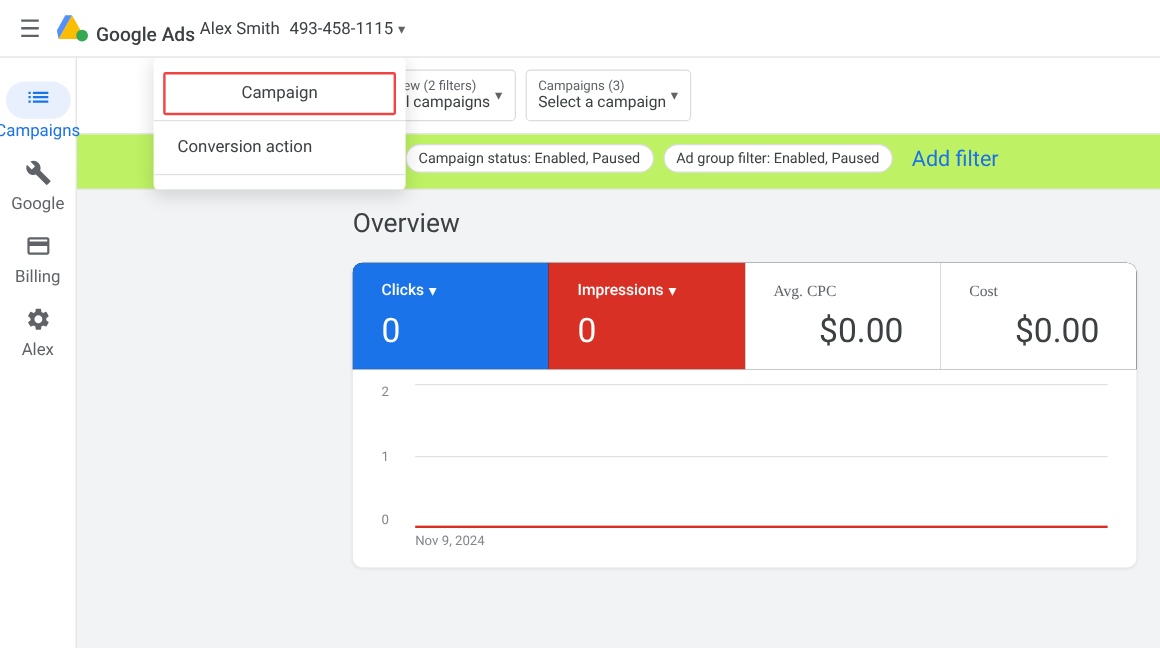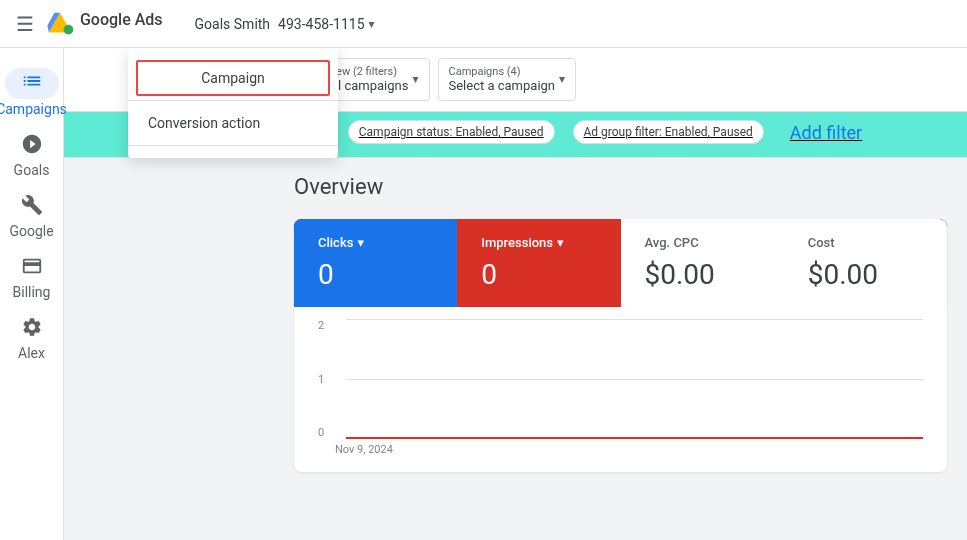--- a/index.html
+++ b/index.html
@@ -25,23 +25,23 @@
       z-index: 100;
     }
     .nav-menu-icon {
       font-size: 20px;
       color: #5f6368;
       cursor: pointer;
       margin-right: 12px;
     }
     .google-ads-logo {
       display: flex;
-      align-items: flex-start;
+      align-items: flex-end;
       gap: 6px;
-      margin-right: 28px;
+      margin-right: 0;
     }
     .logo-triangle {
       width: 28px;
       height: 28px;
     }
     .google-ads-text {
       font-size: 16px;
       color: #3c4043;
       font-weight: 500;
     }
@@ -250,27 +250,28 @@
       gap: 4px;
       font-size: 13px;
       font-weight: 500;
       margin-bottom: 8px;
     }
     .metric-header.white {
       color: #fff;
     }
     .metric-header.dark {
       color: #5f6368;
+      font-family: Liberation Serif, serif;
     }
     .metric-value {
       font-size: 28px;
       font-weight: 400;
     }
     .metric-value.white { color: #fff; }
-    .metric-value.dark { color: #3c4043; }
+    .metric-value.dark { color: #3c4043; margin-left: 38px; }
 
     
     .chart-area {
       margin: 0 20px;
       background: #fff;
       border-radius: 0 0 8px 8px;
       padding: 12px 24px 16px;
       box-shadow: 0 1px 3px rgba(0,0,0,0.08);
     }
     .chart-grid {
@@ -287,38 +288,38 @@
       position: absolute;
       left: 28px;
       right: 0;
       height: 1px;
       background: #e0e0e0;
     }
     .chart-x-label {
       font-size: 11px;
       color: #80868b;
       margin-top: 4px;
-      margin-left: 17px;
+      margin-left: 28px;
     }
   </style>
 </head>
 <body>
 
 <div class="top-nav">
   <span class="nav-menu-icon">☰</span>
   <div class="google-ads-logo">
     <svg class="logo-triangle" viewBox="0 0 40 40">
       <polygon points="20,4 36,32 4,32" fill="#FBBC04"></polygon>
       <polygon points="4,32 20,4 12,4 2,22" fill="#4285F4" opacity="0.9"></polygon>
       <circle cx="32" cy="28" r="7" fill="#34A853"></circle>
     </svg>
     <span class="google-ads-text">Google Ads</span>
   </div>
   <div class="account-dropdown">
-    <span class="account-name">Goals Smith</span>
+    <span class="account-name">Alex Smith</span>
     <span class="account-name">493-458-1115</span>
     <span class="dropdown-arrow">▾</span>
   </div>
 </div>
 
 <div class="main-layout">
 
   <div class="sidebar">
     <div class="sidebar-item active">
       <div class="sidebar-icon-circle">
@@ -326,28 +327,20 @@
           <svg width="22" height="22" viewBox="0 0 24 24" fill="#1a73e8">
               <path d="M3 13h2v-2H3v2zm0 4h2v-2H3v2zm0-8h2V7H3v2zm4 4h14v-2H7v2zm0 4h14v-2H7v2zM7 7v2h14V7H7z"></path>
             </svg>
         </span>
       </div>
       <span class="sidebar-label" style="color:#1a73e8;">Campaigns</span>
     </div>
     <div class="sidebar-item">
       <span class="sidebar-icon">
         <svg width="22" height="22" viewBox="0 0 24 24" fill="#5f6368">
-            <path d="M12 2C6.48 2 2 6.48 2 12s4.48 10 10 10 10-4.48 10-10S17.52 2 12 2zm-2 14.5v-9l6 4.5-6 4.5z"></path>
-          </svg>
-      </span>
-      <span class="sidebar-label">Goals</span>
-    </div>
-    <div class="sidebar-item">
-      <span class="sidebar-icon">
-        <svg width="22" height="22" viewBox="0 0 24 24" fill="#5f6368">
             <path d="M22.7 19l-9.1-9.1c.9-2.3.4-5-1.5-6.9-2-2-5-2.4-7.4-1.3L9 6 6 9 1.6 4.7C.4 7.1.9 10.1 2.9 12.1c1.9 1.9 4.6 2.4 6.9 1.5l9.1 9.1c.4.4 1 .4 1.4 0l2.3-2.3c.5-.4.5-1.1.1-1.4z"></path>
           </svg>
       </span>
       <span class="sidebar-label">Google</span>
     </div>
     <div class="sidebar-item">
       <span class="sidebar-icon">
         <svg width="22" height="22" viewBox="0 0 24 24" fill="#5f6368">
             <path d="M20 4H4c-1.11 0-2 .89-2 2v12c0 1.11.89 2 2 2h16c1.11 0 2-.89 2-2V6c0-1.11-.89-2-2-2zm0 14H4v-6h16v6zm0-10H4V6h16v2z"></path>
           </svg>
@@ -377,28 +370,28 @@
       <div class="filter-dropdown">
         <span class="filter-icon">🏠</span>
         <div style="display:flex;flex-direction:column;line-height:1.2;">
           <span class="filter-dropdown-label">View (2 filters)</span>
           <span class="filter-dropdown-value">All campaigns</span>
         </div>
         <span class="filter-chevron">▾</span>
       </div>
       <div class="filter-dropdown">
         <div style="display:flex;flex-direction:column;line-height:1.2;">
-          <span class="filter-dropdown-label">Campaigns (4)</span>
+          <span class="filter-dropdown-label">Campaigns (3)</span>
           <span class="filter-dropdown-value">Select a campaign</span>
         </div>
         <span class="filter-chevron">▾</span>
       </div>
     </div>
 
-    <div style="background:#5eead4; padding: 6px 16px 10px; display:flex; align-items:center; gap:18px; border-bottom:1px solid #e0e0e0; padding-left:230px;text-decoration:underline;">
+    <div style="background:#bef264; padding: 6px 16px 10px; display:flex; align-items:center; gap:8px; border-bottom:1px solid #e0e0e0; padding-left:230px;">
       <span class="filter-label">Filters</span>
       <span class="filter-tag">Campaign status: Enabled, Paused</span>
       <span class="filter-tag">Ad group filter: Enabled, Paused</span>
       <span class="add-filter">Add filter</span>
     </div>
 
     <div class="overview-section" style="padding-left: 230px;">
       <h1 class="overview-title">Overview</h1>
     </div>
 

